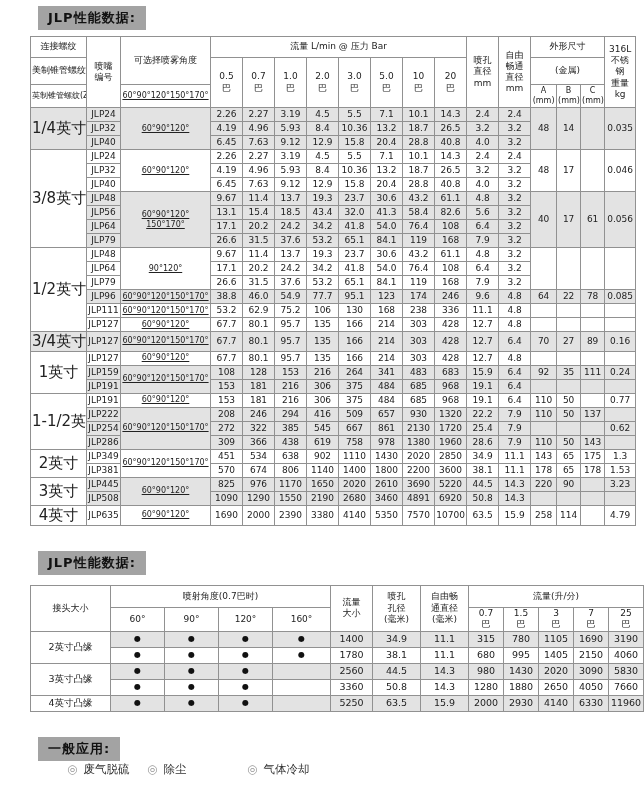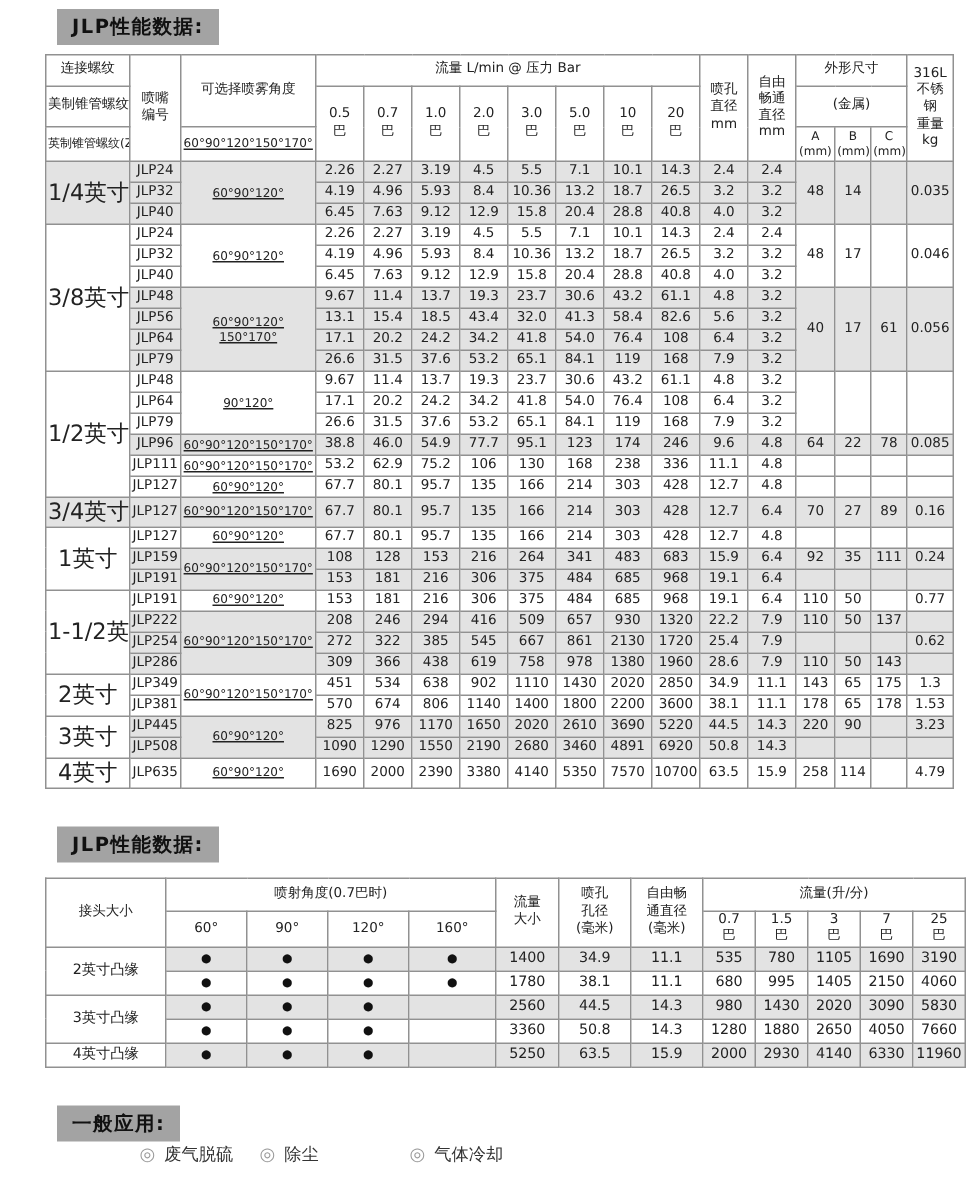--- a/index.html
+++ b/index.html
@@ -23,21 +23,21 @@
   #t1 .hr1 th{height:20px;}
   #t1 .hr2 th{height:26px;}
   #t1 .hr3 th{height:22px;font-size:8px;}
   #t1 .ang{font-size:8px;text-decoration:underline;}
   #t1 .size{font-size:15px;}
   #t2{left:30px;top:585px;width:613px;}
   #t2 tbody td{height:15px;font-size:9.5px;}
   #t2 .hr1 th{height:21px;}
   #t2 .hr2 th{height:21px;}
   #t2 .dot{font-size:8px;color:#111;}
-  .app{position:absolute;top:762px;font-size:11.5px;color:#333;white-space:nowrap;margin-left:26px;}
+  .app{position:absolute;top:762px;font-size:11.5px;color:#333;white-space:nowrap;}
   .app .ic{color:#999;font-size:12px;margin-right:6px;}
   #app0{left:67px;} #app1{left:147px;} #app2{left:247px;}
 </style>
 </head>
 <body>
 
 <div class="page">
 
 
   <div class="sec-title" id="title1">JLP性能数据:</div>
@@ -620,21 +620,21 @@
     <tbody id="t2-body">
         <tr>
           <td rowspan="2" class="size">2英寸凸缘</td>
           <td class="dot g">●</td>
           <td class="dot g">●</td>
           <td class="dot g">●</td>
           <td class="dot g">●</td>
           <td class="g">1400</td>
           <td class="g">34.9</td>
           <td class="g">11.1</td>
-          <td class="g">535</td>
+          <td class="g">315</td>
           <td class="g">780</td>
           <td class="g">1105</td>
           <td class="g">1690</td>
           <td class="g">3190</td>
         </tr>
         <tr>
           <td class="dot ">●</td>
           <td class="dot ">●</td>
           <td class="dot ">●</td>
           <td class="dot ">●</td>

